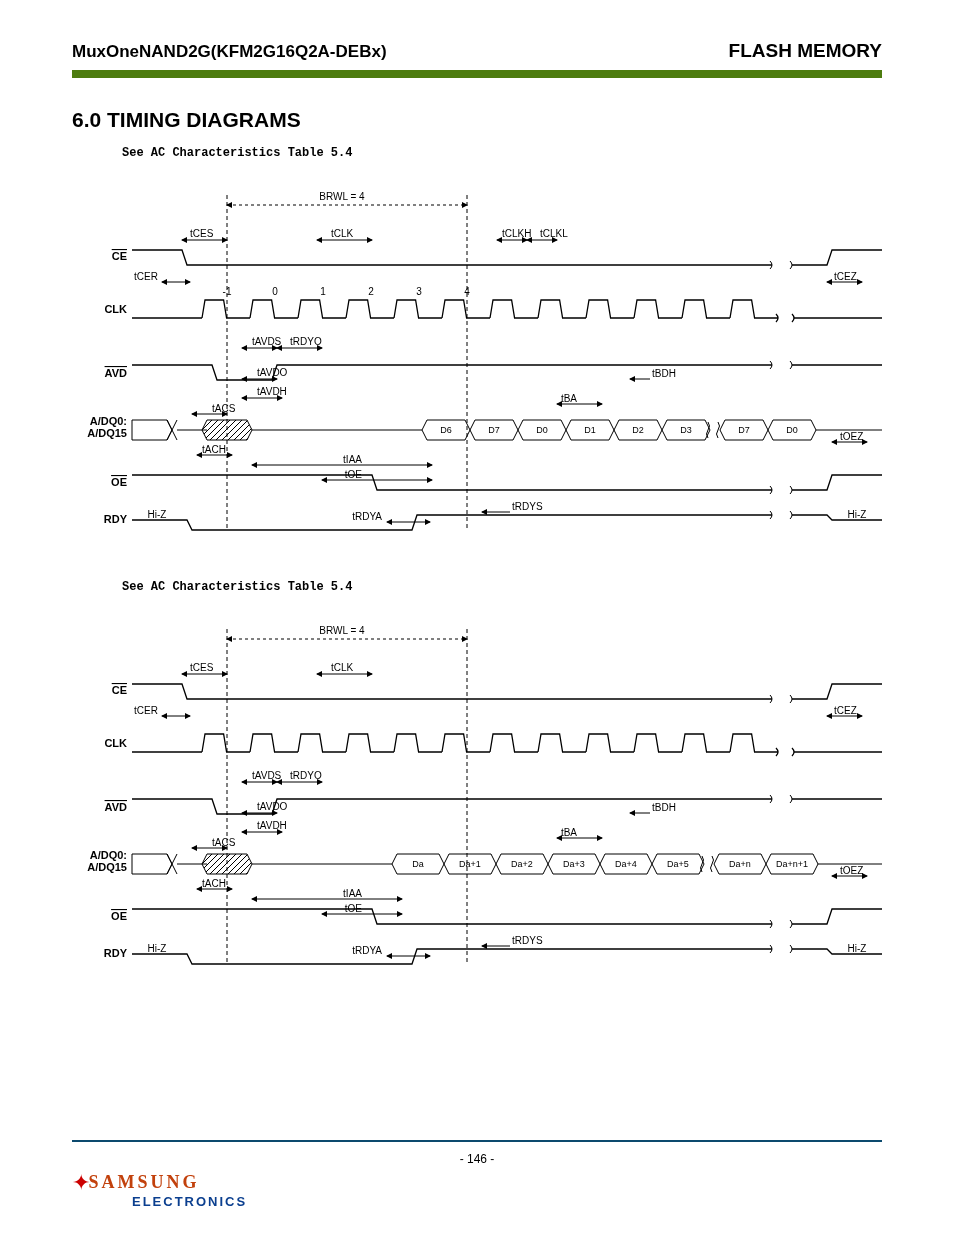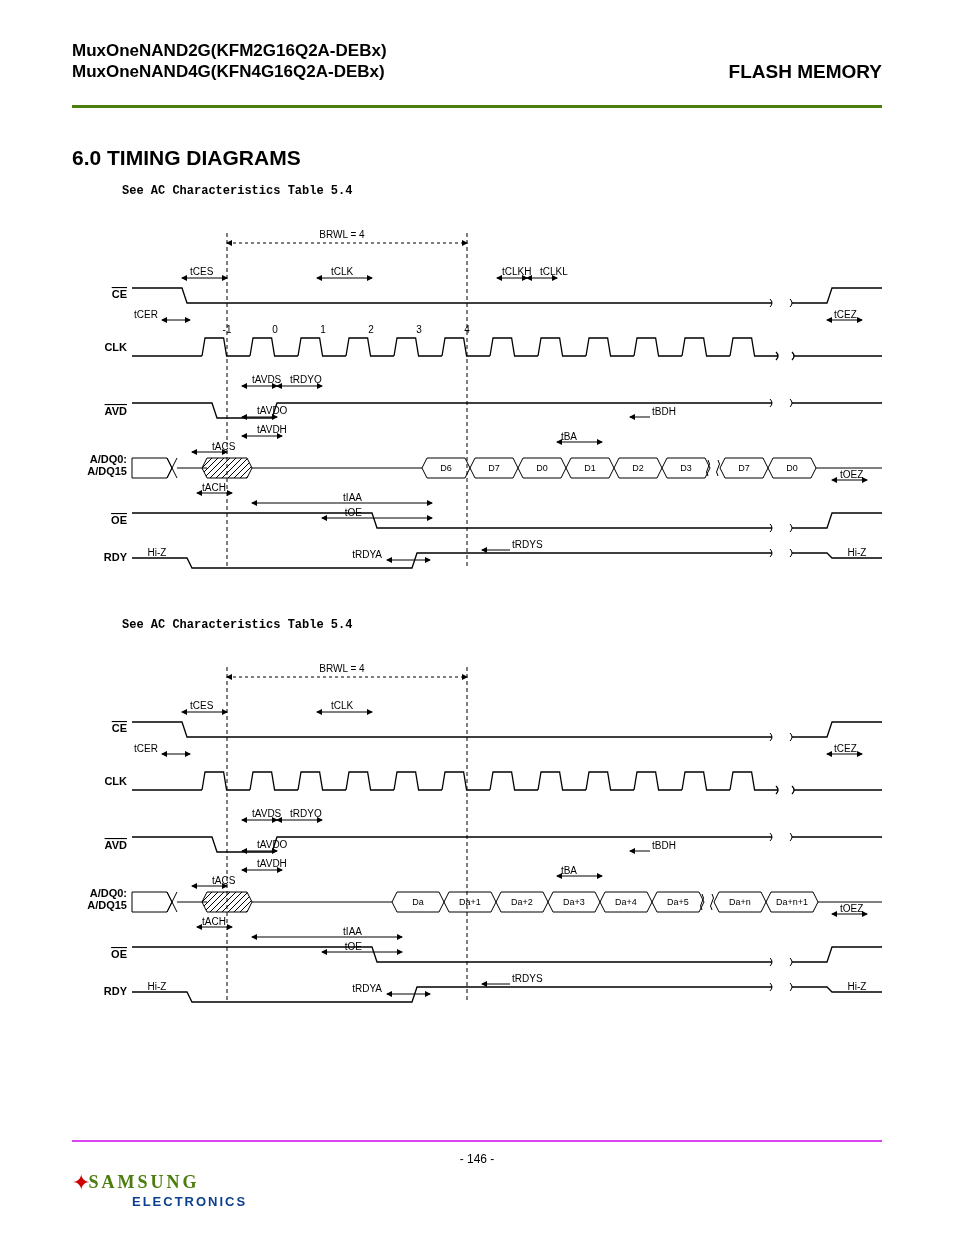--- a/index.html
+++ b/index.html
@@ -1,47 +1,46 @@
 <!DOCTYPE html>
 <html><head>
 <meta charset="utf-8">
 <style>
   * { box-sizing: border-box; margin: 0; padding: 0; }
   html, body { width: 954px; height: 1235px; background: #fff; font-family: Arial, Helvetica, sans-serif; color: #000; }
   .page { width: 954px; height: 1235px; position: relative; padding: 40px 72px 0 72px; }
-  .hdr-block { border-bottom: 3px solid #4d7c0f; padding-bottom: 22px; margin-bottom: 38px; }
+  .hdr-block { border-bottom: 8px solid #4d7c0f; padding-bottom: 8px; margin-bottom: 30px; }
   .hdr-row { display: flex; justify-content: space-between; align-items: flex-end; }
   .hdr-left { font-weight: bold; font-size: 17px; line-height: 1.25; }
   .hdr-right { font-weight: bold; font-size: 19px; text-align: right; }
   .sec-title { font-weight: bold; font-size: 21px; margin-bottom: 14px; }
   .sub-title { font-weight: bold; font-size: 16px; margin-bottom: 4px; }
   .ac-note { font-weight: bold; font-size: 12px; margin-left: 50px; margin-bottom: 10px; font-family: Liberation Mono, monospace; }
   .diagram-wrap { width: 100%; margin-bottom: 40px; }
   .diagram-svg { width: 100%; height: auto; display: block; }
-  .footer { position: absolute; left: 72px; right: 72px; bottom: 26px; border-top: 2px solid #d946ef; padding-top: 10px; }
+  .footer { position: absolute; left: 72px; right: 72px; bottom: 26px; border-top: 2px solid #0c4a6e; padding-top: 10px; }
   .page-num { text-align: center; font-size: 12px; margin-bottom: 4px; }
   .logo { margin-top: 4px; }
-  .logo-samsung { font-family: Georgia, 'Times New Roman', serif; font-weight: bold; letter-spacing: 3px; color: #4d7c0f; font-size: 18px; }
+  .logo-samsung { font-family: Georgia, 'Times New Roman', serif; font-weight: bold; letter-spacing: 3px; color: #c2410c; font-size: 18px; }
   .logo-elec { font-family: Arial, sans-serif; font-weight: bold; letter-spacing: 2px; color: #0b3f8f; font-size: 13px; margin-left: 60px; display: block; margin-top: -2px; }
   .logo-star { color: #c00; font-size: 22px; vertical-align: -2px; margin-right: -2px; }
   svg text { font-family: Arial, Helvetica, sans-serif; }
   .sig-lbl { font-size: 11px; font-weight: bold; }
   .tlbl { font-size: 10px; }
   .dlbl { font-size: 9px; }
   .clknum { font-size: 10px; }
 </style>
 </head>
 <body>
 
 <div class="page">
   <div class="hdr-block">
     <div class="hdr-row">
       <div class="hdr-left">
         <div>MuxOneNAND2G(KFM2G16Q2A-DEBx)</div>
-        <div>MuxOneNAND4G(KFN4G16Q2A-DEBx)</div>
       </div>
       <div class="hdr-right">FLASH MEMORY</div>
     </div>
   </div>
 
   <div class="sec-title">6.0 TIMING DIAGRAMS</div>
 
   <div class="ac-note">See AC Characteristics Table 5.4</div>
 
   <div class="diagram-wrap">

